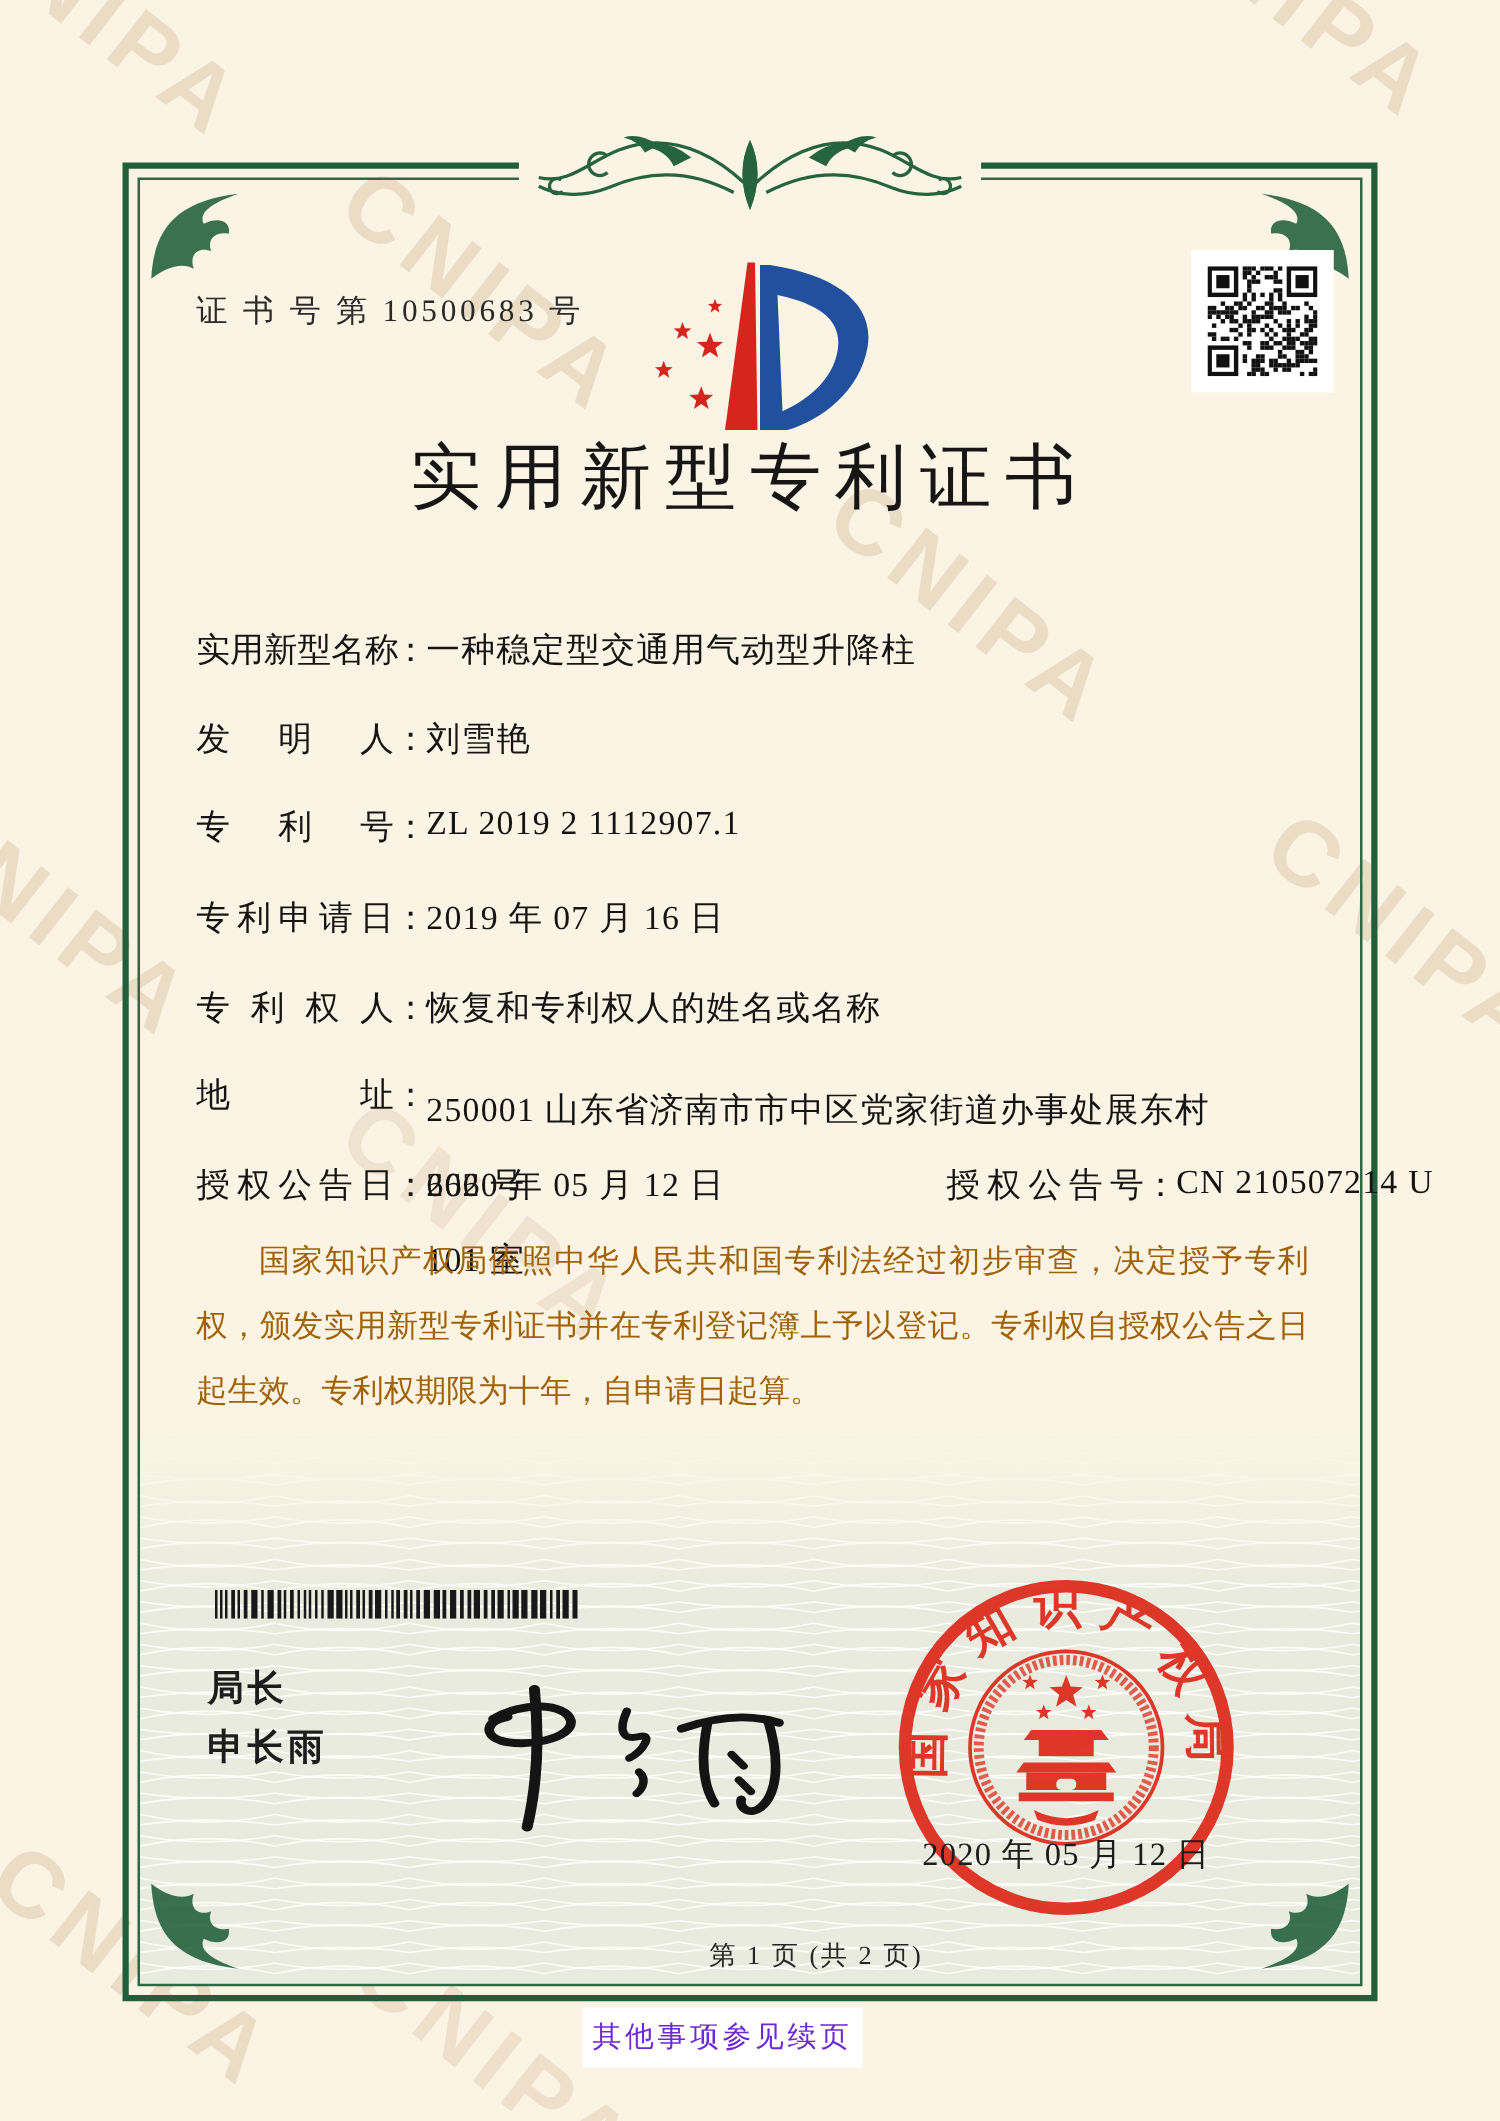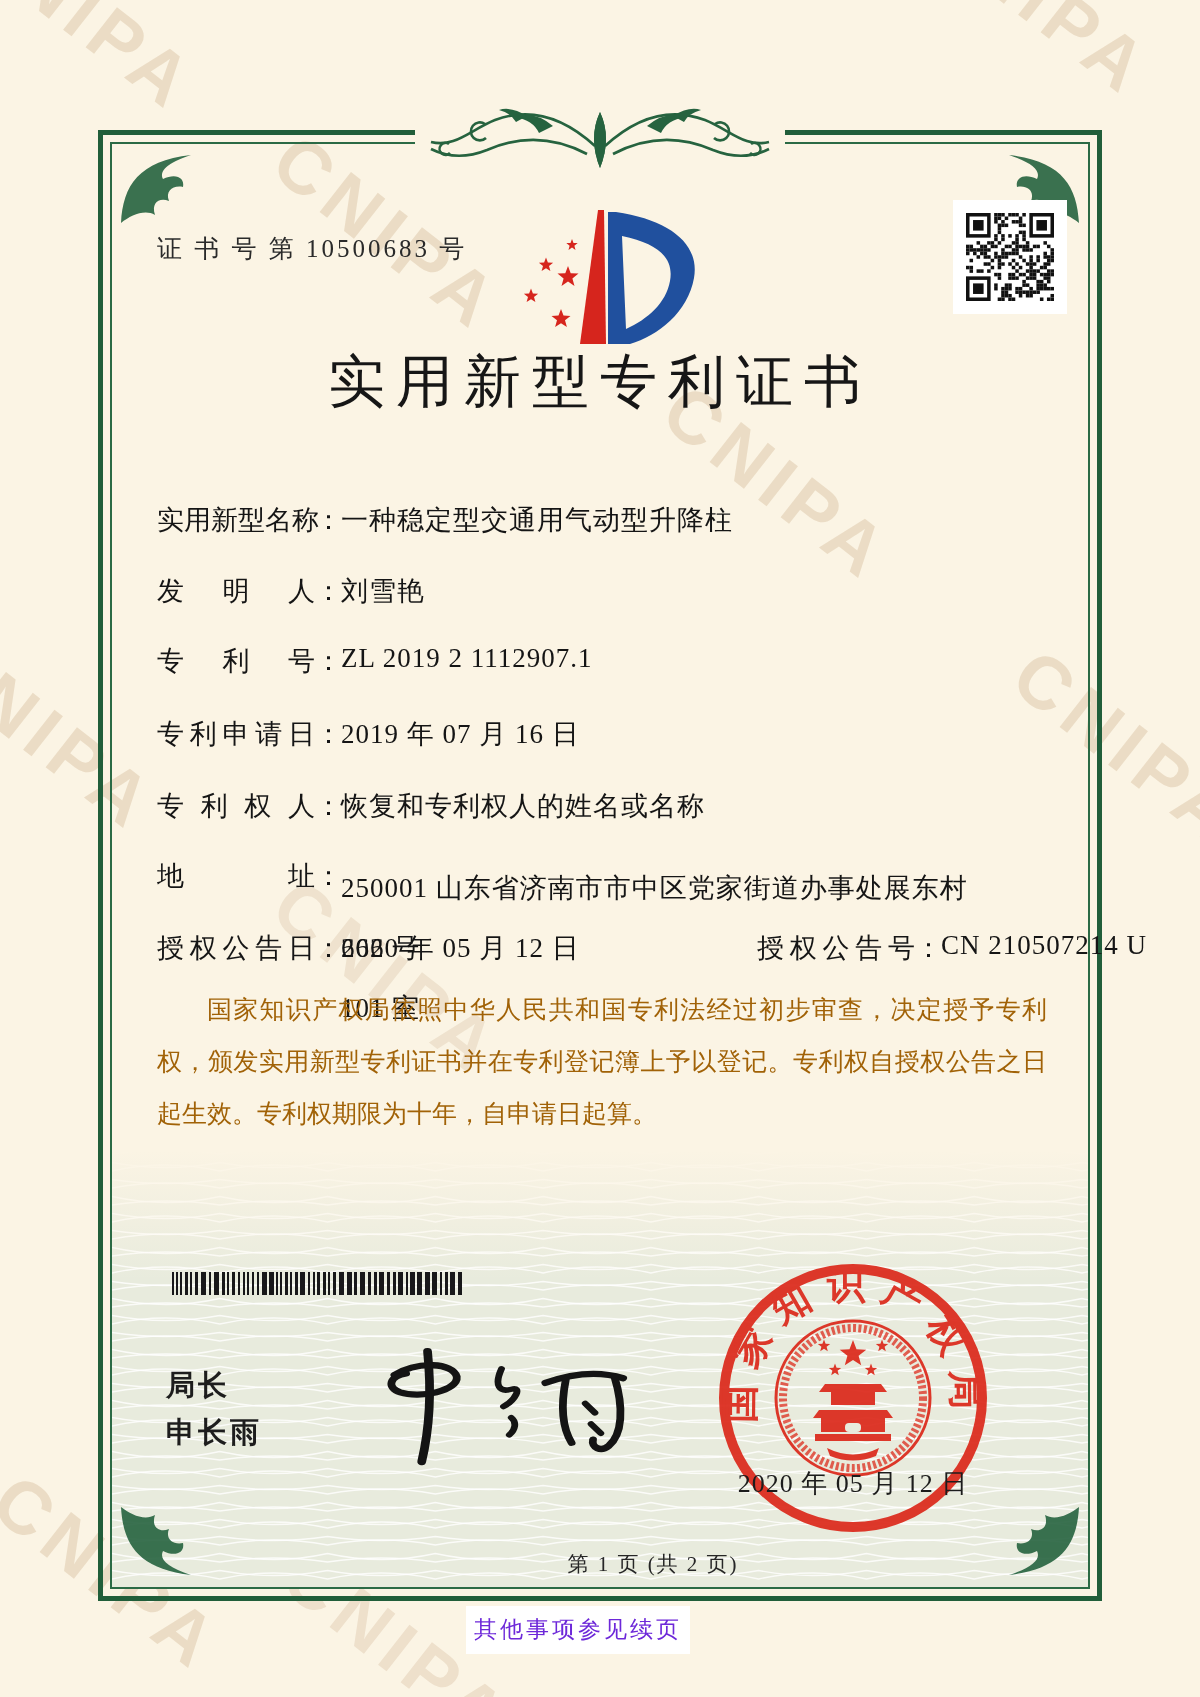--- a/index.html
+++ b/index.html
@@ -55,21 +55,21 @@
   .fvalue{display:inline-block;vertical-align:top;letter-spacing:1px;}
   .addr .fvalue{white-space:normal;width:640px;line-height:60px;}
   .pair2{position:absolute;left:600px;top:0;white-space:nowrap;}
 
   .paragraphs{position:absolute;left:157px;top:984px;width:890px;font-size:25px;
       line-height:52px;color:#a16207;text-align:justify;}
   .paragraphs p{margin:0;text-indent:2em;}
 
   .barcode{position:absolute;left:172px;top:1272px;z-index:3;}
 
-  .signer{position:absolute;left:166px;top:1364px;font-family:Liberation Mono, monospace;
+  .signer{position:absolute;left:166px;top:1328px;font-family:Liberation Serif, serif;
       font-size:29px;font-weight:600;color:#1d1d1d;line-height:47px;z-index:3;letter-spacing:3px;}
   .signature{position:absolute;left:338px;top:1342px;z-index:3;}
 
   .seal{position:absolute;left:713px;top:1258px;z-index:3;opacity:.93;}
   .seal-date{position:absolute;left:713px;top:1466px;width:280px;text-align:center;
       font-size:26px;color:#1c1c1c;letter-spacing:1px;z-index:4;}
 
   .page-info{position:absolute;left:112px;top:1550px;width:1082px;text-align:center;
       font-size:21px;color:#262626;letter-spacing:2px;z-index:3;}
 

